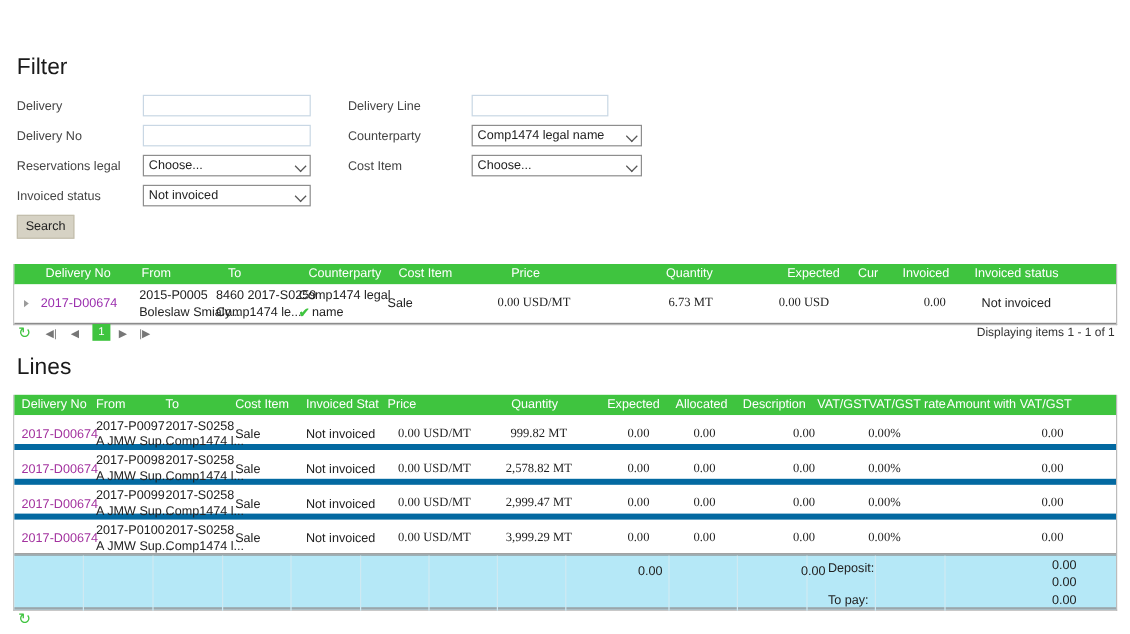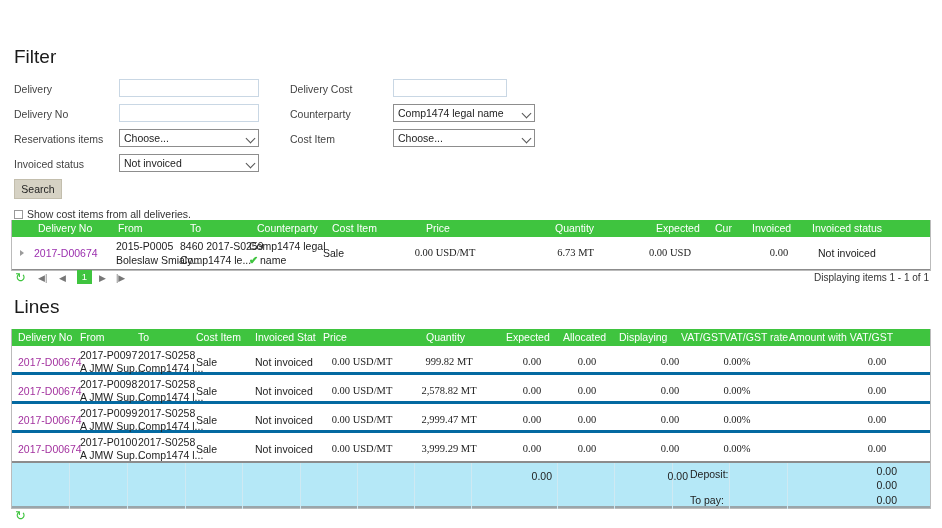--- a/index.html
+++ b/index.html
@@ -88,21 +88,21 @@
     background: #3fc43f;
     color: #ffffff;
     font-size: 10.5px;
     height: 17px;
     position: relative;
   }
   .grid-hdr .hc {
     position: absolute; top: 2px; white-space: nowrap; font-weight: 400;
   }
   .grid-body { position: relative; background: #fff; }
-  .g-row { position: relative; border-bottom: 3px solid #0369a1; }
+  .g-row { position: relative; border-bottom: 5px solid #0369a1; }
   .g-row:last-child { border-bottom: 1px solid #8c8c8c; }
   .cell {
     position: absolute; font-size: 10.5px; color: #222; white-space: nowrap; overflow: hidden;
   }
   .cell.r { text-align: center; font-family: Liberation Serif, serif; }
   .link { color: #9b2fae; }
   .link2 { color: #a3329f; }
 
   
   #grid1 { top: 220px; width: 920px; border: 1px solid #bbb; border-top: none; }
@@ -154,54 +154,50 @@
   <div class="h-filter">Filter</div>
 
   <div class="form">
 
     <div class="f-label" style="left:14px; top:8px;">Delivery</div>
     <input class="f-input" style="left: 119px; top: 5px; width: 140px;" value="">
 
     <div class="f-label" style="left:14px; top:33px;">Delivery No</div>
     <input class="f-input" style="left: 119px; top: 30px; width: 140px;" value="">
 
-    <div class="f-label" style="left:14px; top:58px;">Reservations items</div>
+    <div class="f-label" style="left:14px; top:58px;">Reservations legal</div>
     <div class="f-select" style="left:119px; top:55px; width:140px;">
       <span>Choose...</span>
       <span class="chev"></span>
     </div>
 
     <div class="f-label" style="left:14px; top:83px;">Invoiced status</div>
     <div class="f-select" style="left:119px; top:80px; width:140px;">
       <span>Not invoiced</span>
       <span class="chev"></span>
     </div>
 
-    <div class="f-label" style="left:290px; top:8px;">Delivery Cost</div>
+    <div class="f-label" style="left:290px; top:8px;">Delivery Line</div>
     <input class="f-input" style="left: 393px; top: 5px; width: 114px;" value="">
 
     <div class="f-label" style="left:290px; top:33px;">Counterparty</div>
     <div class="f-select" style="left:393px; top:30px; width:142px;">
       <span>Comp1474 legal name</span>
       <span class="chev"></span>
     </div>
 
     <div class="f-label" style="left:290px; top:58px;">Cost Item</div>
     <div class="f-select" style="left:393px; top:55px; width:142px;">
       <span>Choose...</span>
       <span class="chev"></span>
     </div>
   </div>
 
   <button class="btn-search">Search</button>
 
-  <div class="cb-row">
-    <span class="cbx"></span>
-    <span class="cb-text">Show cost items from all deliveries.</span>
-  </div>
 
   <div class="grid" id="grid1">
     <div class="grid-hdr">
       <span class="hc" style="left:26px;">Delivery No</span>
       <span class="hc" style="left:106px;">From</span>
       <span class="hc" style="left:178px;">To</span>
       <span class="hc" style="left:245px;">Counterparty</span>
       <span class="hc" style="left:320px;">Cost Item</span>
       <span class="hc" style="left:414px;">Price</span>
       <span class="hc" style="left:543px;">Quantity</span>
@@ -253,21 +249,21 @@
     <div class="grid-hdr">
       <span class="hc" style="left:6px;">Delivery No</span>
       <span class="hc" style="left:68px;">From</span>
       <span class="hc" style="left:126px;">To</span>
       <span class="hc" style="left:184px;">Cost Item</span>
       <span class="hc" style="left:243px;">Invoiced Stat</span>
       <span class="hc" style="left:311px;">Price</span>
       <span class="hc" style="left:414px;">Quantity</span>
       <span class="hc" style="left:494px;">Expected</span>
       <span class="hc" style="left:551px;">Allocated</span>
-      <span class="hc" style="left:607px;">Displaying</span>
+      <span class="hc" style="left:607px;">Description</span>
       <span class="hc" style="left:669px;">VAT/GST</span>
       <span class="hc" style="left:712px;">VAT/GST rate</span>
       <span class="hc" style="left:777px;">Amount with VAT/GST</span>
     </div>
 
     <div class="grid-body" id="lines-body">
         <div class="g-row">
           <span class="cell" style="left: 68px; top: 3px;">2017-P0097</span>
           <span class="cell" style="left: 68px; top: 16px;">A JMW Sup...</span>
           <span class="cell" style="left: 126px; top: 3px;">2017-S0258</span>

